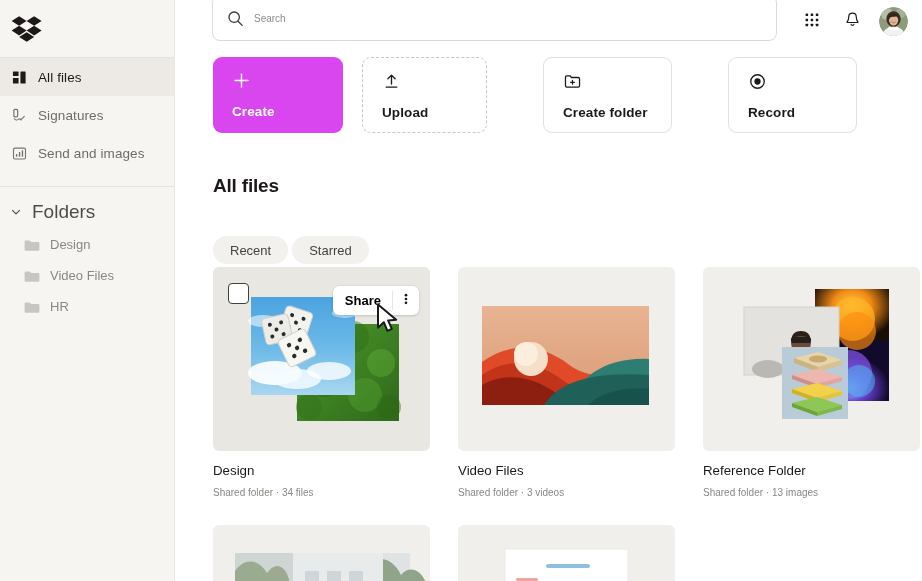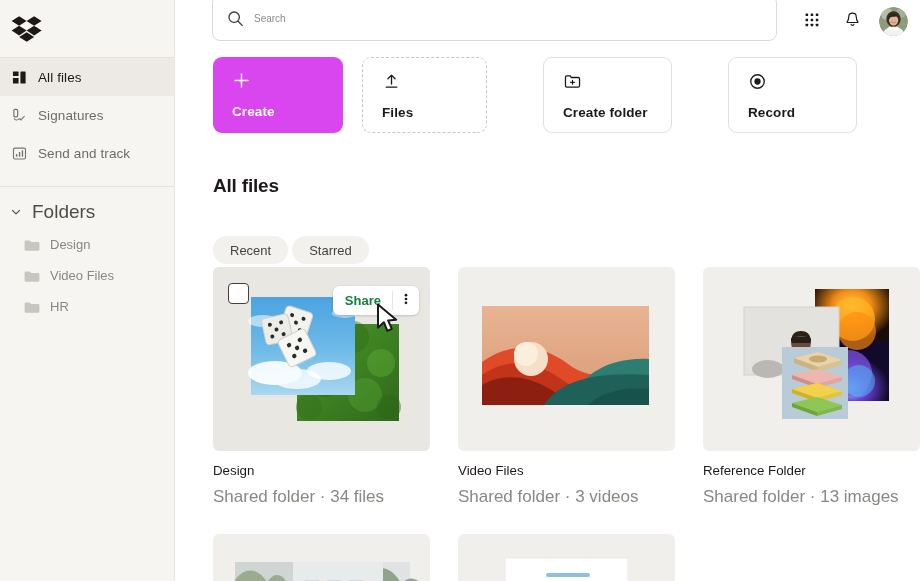--- a/index.html
+++ b/index.html
@@ -103,36 +103,36 @@
 
   
   .grid { position: absolute; left: 38px; top: 267px; right: 0; display: flex; flex-wrap: wrap; gap: 0 28px; }
   .card { width: 217px; }
   .thumb {
     width: 217px; height: 184px; border-radius: 6px; background: #f1efeb;
     position: relative; overflow: hidden; cursor: pointer;
   }
   .card.hovered .thumb { background: #e9e7e2; }
   .card-name { font-size: 13.3px; color: #1e1919; margin-top: 12px; cursor: pointer; }
-  .card-meta { font-size: 17px; color: #8a8783; margin-top: 9px; }
+  .card-meta { font-size: 10px; color: #8a8783; margin-top: 9px; }
 
   .checkbox {
     position: absolute; left: 15px; top: 16px;
     width: 21px; height: 21px; border-radius: 4px;
     border: 1.6px solid #44403c; background: #fff; cursor: pointer; z-index: 6;
   }
   .sharepill {
     position: absolute; right: 11px; top: 19px;
     height: 29px; background: #fff; border-radius: 6px;
     display: flex; align-items: stretch; z-index: 6;
     box-shadow: 0 1px 3px rgba(0,0,0,.14), 0 0 0 0.5px rgba(0,0,0,.05);
   }
   .sharepill .sp-txt {
     display: flex; align-items: center; padding: 0 11px 0 12px;
-    font-size: 13px; font-weight: 700; color: #15803d; cursor: pointer;
+    font-size: 13px; font-weight: 700; color: #000000; cursor: pointer;
   }
   .sharepill .sp-div { width: 1px; background: #e8e5e1; margin: 5px 0; }
   .sharepill .sp-dots { width: 26px; display: flex; align-items: center; justify-content: center; cursor: pointer; }
   .cursor-ptr { position: absolute; left: 163px; top: 36px; z-index: 8; pointer-events: none; }
 
   
   .art { position: absolute; inset: 0; }
 </style>
 </head>
 <body>
@@ -183,21 +183,21 @@
 
       <div class="nav-item">
         <span class="nav-ico">
           <svg width="15" height="15" viewBox="0 0 16 16" aria-hidden="true">
             <rect x="1.6" y="2.2" width="12.8" height="11.6" rx="1.6" fill="none" stroke="#77746f" stroke-width="1.2"></rect>
             <rect x="4.2" y="8.6" width="1.5" height="2.8" fill="#77746f"></rect>
             <rect x="7.3" y="6.4" width="1.5" height="5" fill="#77746f"></rect>
             <rect x="10.4" y="4.6" width="1.5" height="6.8" fill="#77746f"></rect>
           </svg>
         </span>
-        <span class="nav-label">Send and track</span>
+        <span class="nav-label">Send and images</span>
       </div>
     </nav>
 
     <div class="section-div"></div>
 
     <div class="folders-head">
       <span class="chev">
         <svg width="12" height="12" viewBox="0 0 12 12" aria-hidden="true">
           <path d="M2.5 4.4L6 7.9l3.5-3.5" fill="none" stroke="#55524e" stroke-width="1.25" stroke-linecap="round" stroke-linejoin="round"></path>
         </svg>
@@ -306,21 +306,21 @@
         <div class="a-lab">Create</div>
       </div>
 
       <div class="act upload">
         <span class="a-ico">
           <svg width="19" height="19" viewBox="0 0 20 20" aria-hidden="true">
             <path d="M10 3.4v9.2M6.2 7.1L10 3.3l3.8 3.8" fill="none" stroke="#1e1919" stroke-width="1.4" stroke-linecap="round" stroke-linejoin="round"></path>
             <path d="M4.4 15.9h11.2" stroke="#1e1919" stroke-width="1.4" stroke-linecap="round"></path>
           </svg>
         </span>
-        <div class="a-lab">Files</div>
+        <div class="a-lab">Upload</div>
       </div>
 
       <div class="act solid">
         <span class="a-ico">
           <svg width="19" height="19" viewBox="0 0 20 20" aria-hidden="true">
             <path d="M2.6 5.4a1.4 1.4 0 011.4-1.4h3.3l1.6 1.8h7.1a1.4 1.4 0 011.4 1.4v7.4a1.4 1.4 0 01-1.4 1.4H4a1.4 1.4 0 01-1.4-1.4z" fill="none" stroke="#1e1919" stroke-width="1.35" stroke-linejoin="round"></path>
             <path d="M10 8.8v4M8 10.8h4" stroke="#1e1919" stroke-width="1.3" stroke-linecap="round"></path>
           </svg>
         </span>
         <div class="a-lab">Create folder</div>

